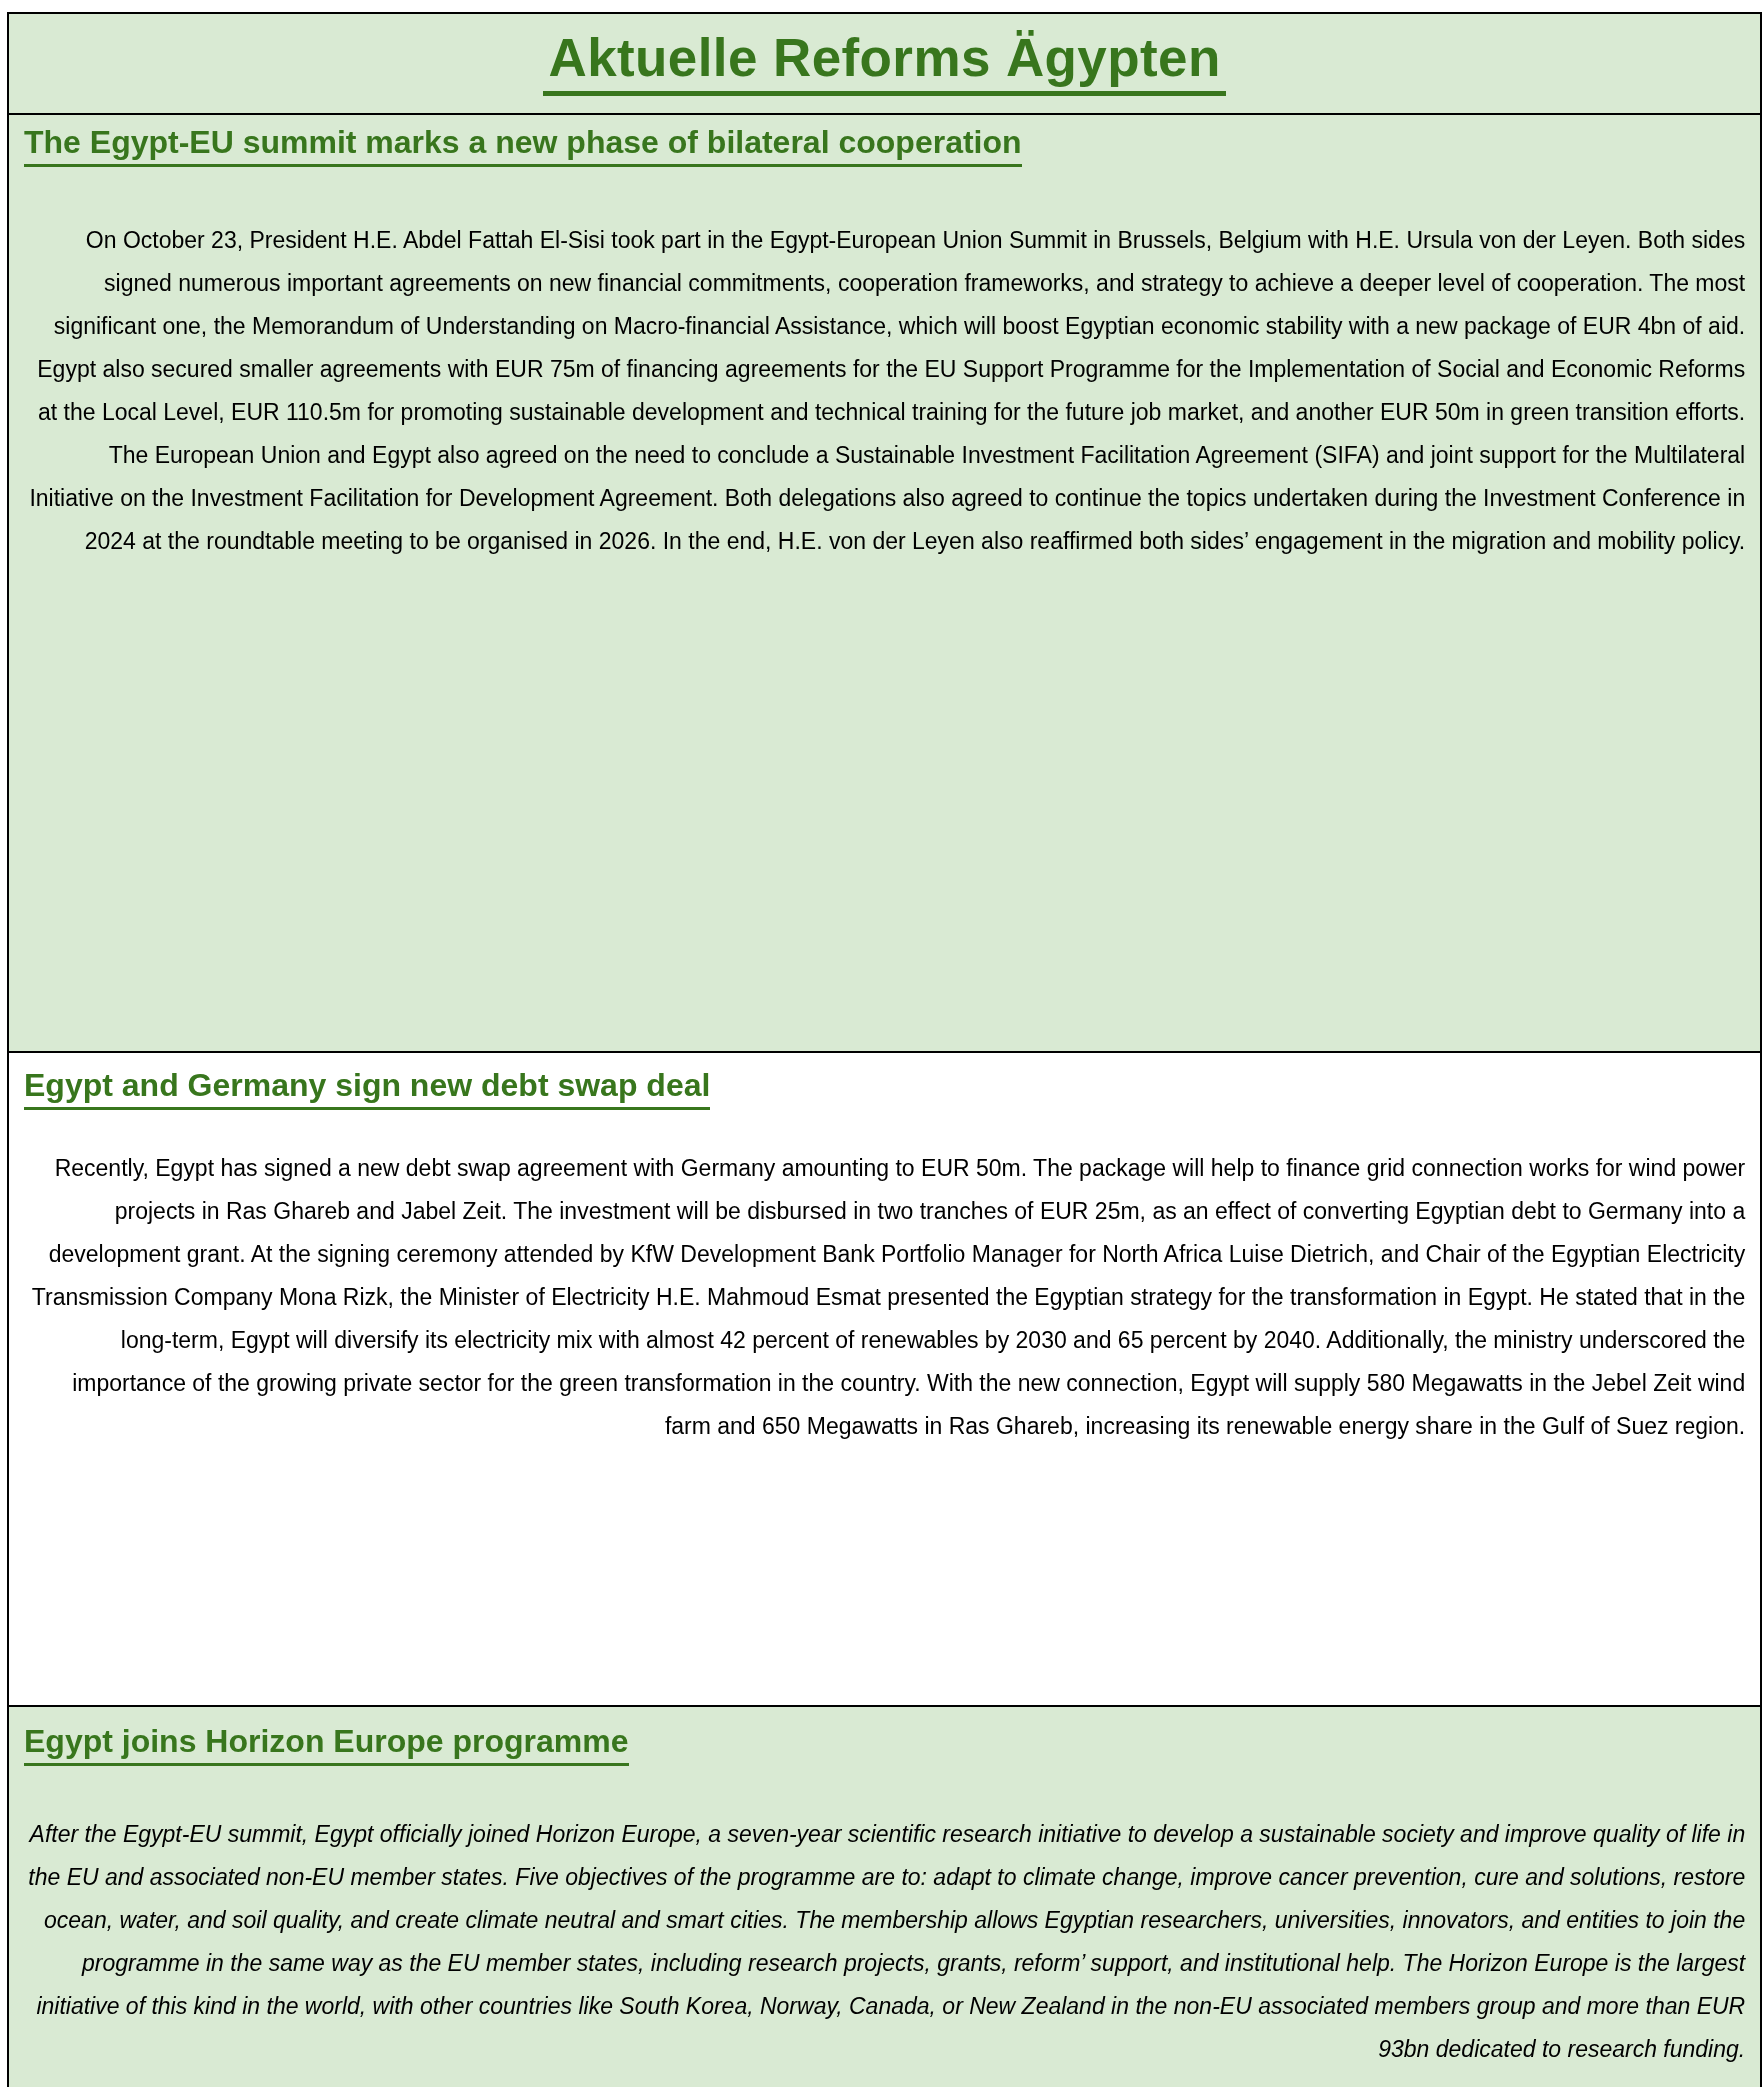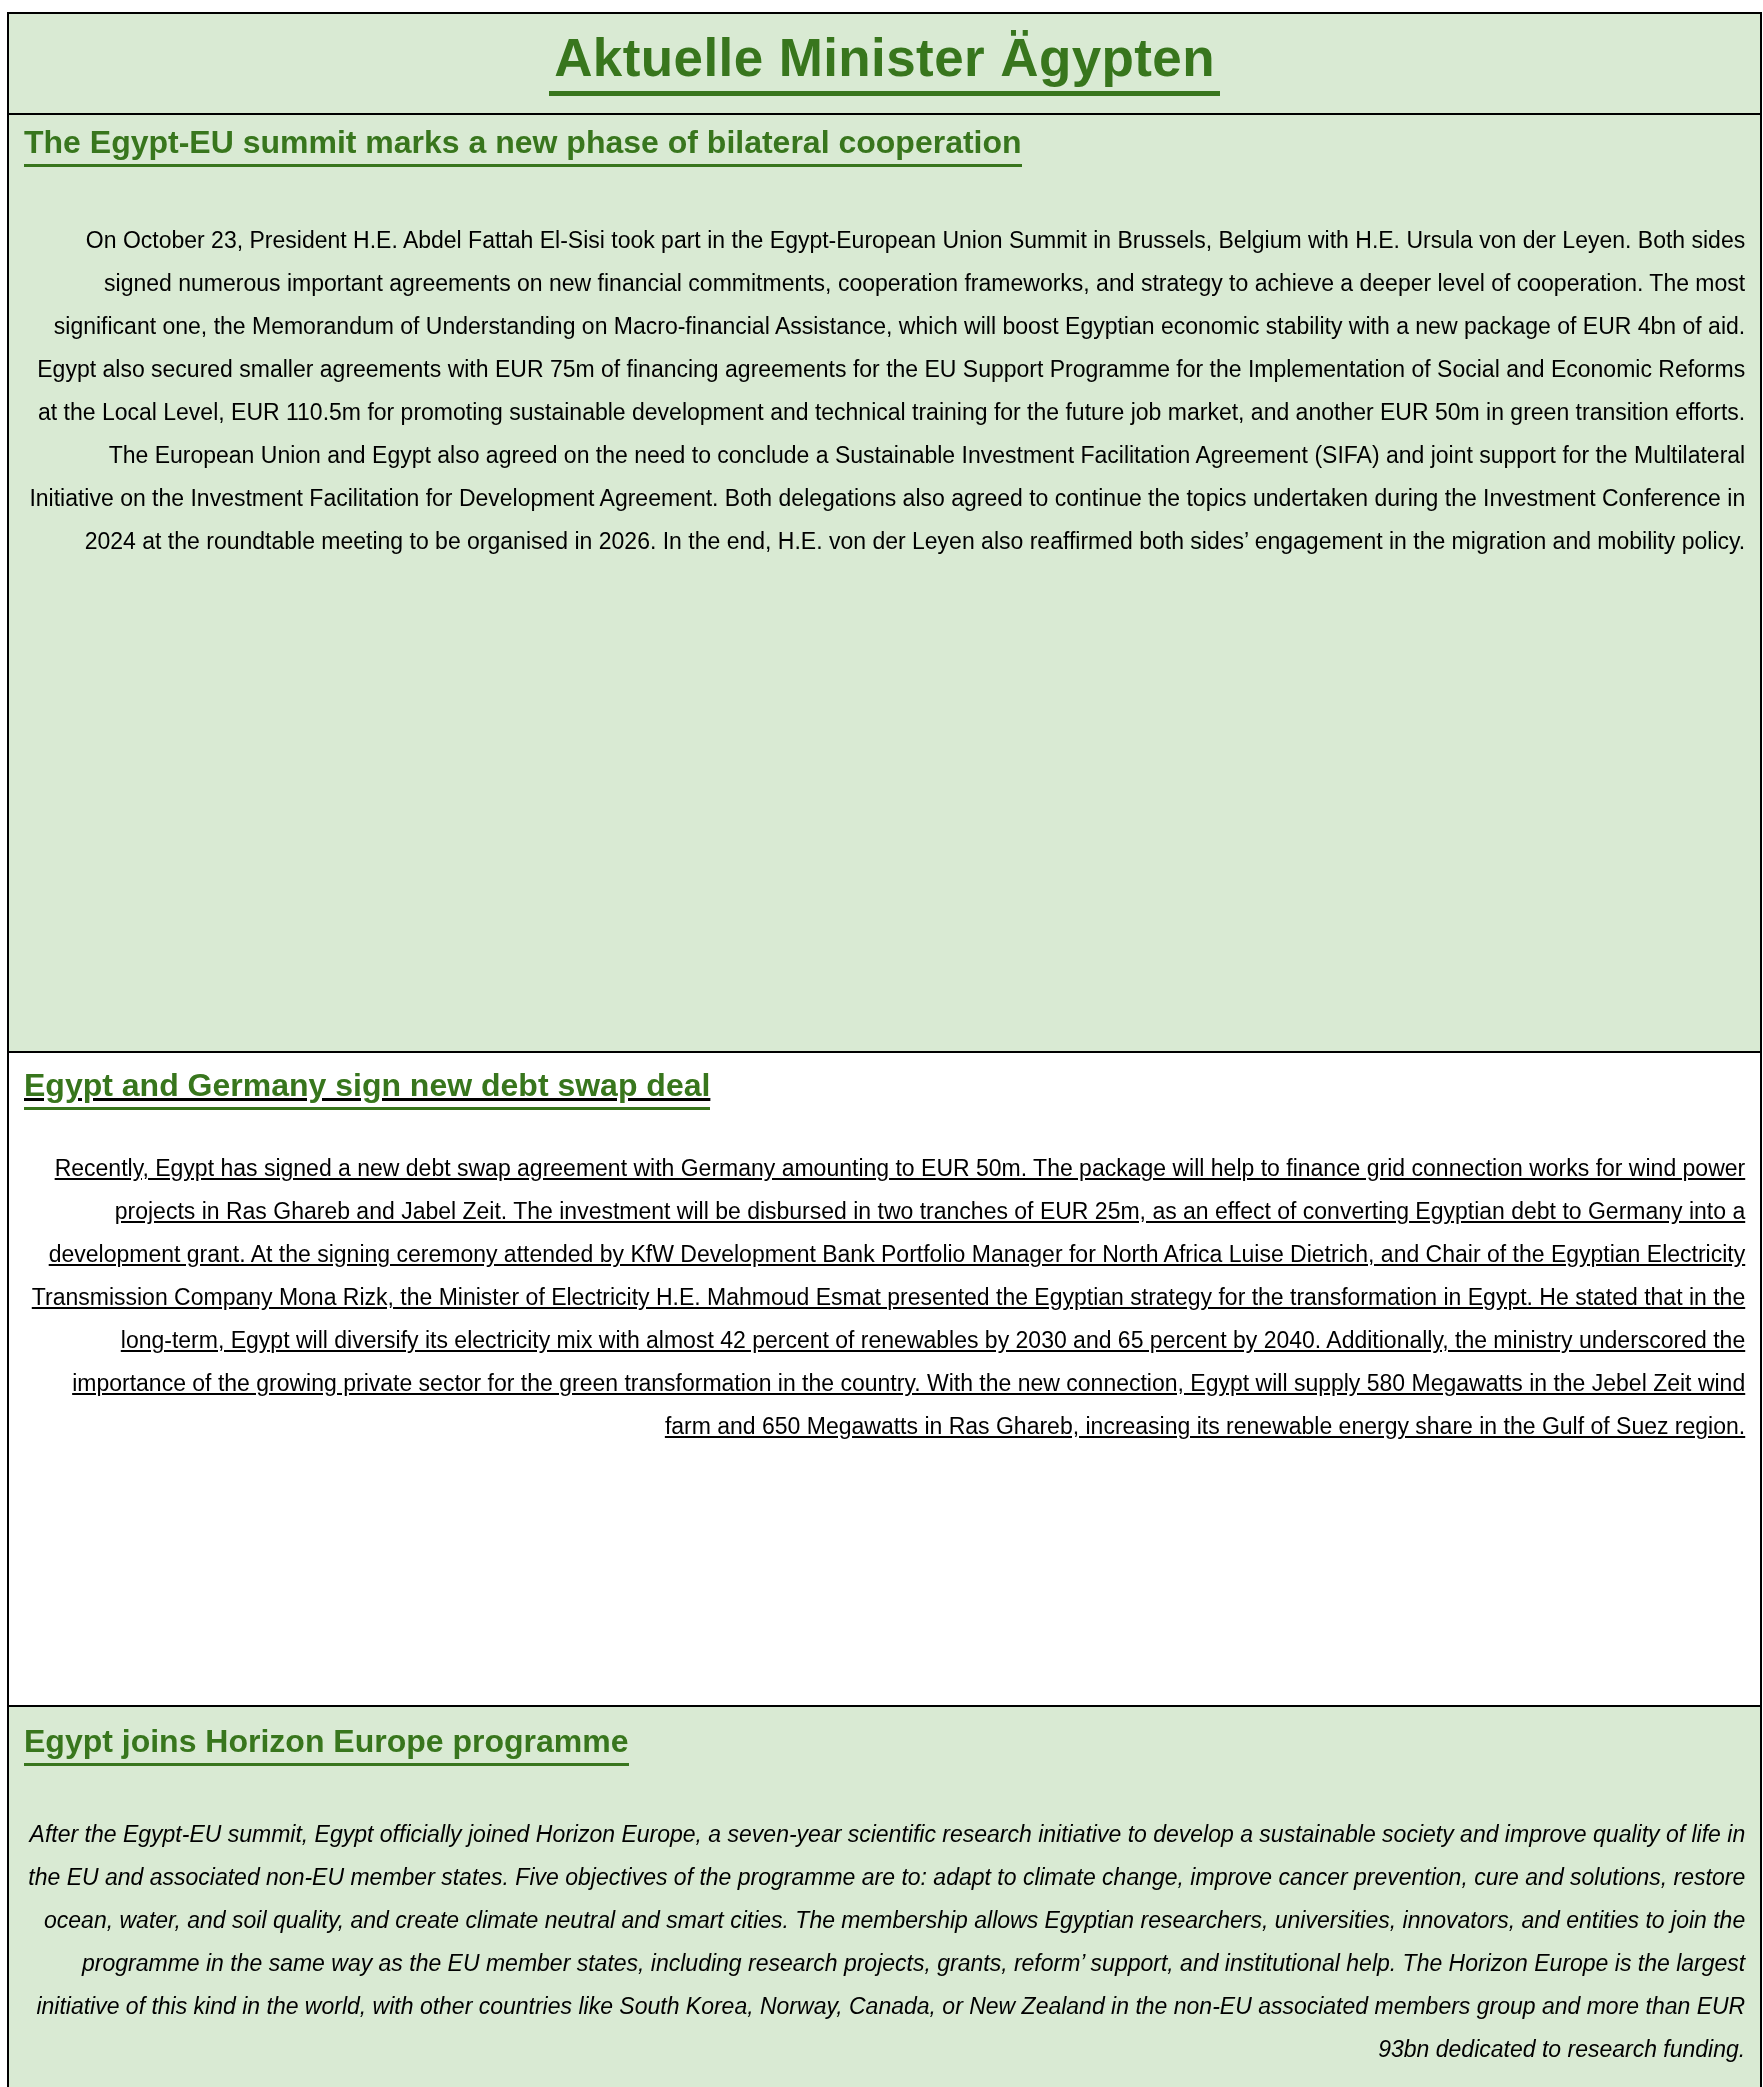--- a/index.html
+++ b/index.html
@@ -27,21 +27,21 @@
     background: var(--page-bg);
   }
 
   .row {
     box-sizing: border-box;
     border-bottom: 2.7px solid var(--border);
     padding: 0 15px;
     overflow: hidden;
   }
   .bg-green { background: var(--light-green); }
-  .bg-white { background: #ffffff; text-decoration: underline; }
+  .bg-white { background: #ffffff; }
 
   .row-title {
     height: 101px;
     display: flex;
     align-items: center;
     justify-content: center;
     padding: 0;
   }
   .title-text {
     font-size: 53px;
@@ -88,21 +88,21 @@
     background: #ffffff;
   }
 </style>
 </head>
 <body>
 
 <div class="page">
   <div class="doc">
 
     <div class="row row-title bg-green">
-      <div class="title-text">Aktuelle Minister Ägypten</div>
+      <div class="title-text">Aktuelle Reforms Ägypten</div>
     </div>
 
     <div class="row sec1 bg-green">
       <div class="sec-heading">
         <span class="heading-underline">The Egypt-EU summit marks a new phase of bilateral cooperation</span>
       </div>
       <div class="sec-body">On October 23, President H.E. Abdel Fattah El-Sisi took part in the Egypt-European Union Summit in Brussels, Belgium with H.E. Ursula von der Leyen. Both sides signed numerous important agreements on new financial commitments, cooperation frameworks, and strategy to achieve a deeper level of cooperation. The most significant one, the Memorandum of Understanding on Macro-financial Assistance, which will boost Egyptian economic stability with a new package of EUR 4bn of aid. Egypt also secured smaller agreements with EUR 75m of financing agreements for the EU Support Programme for the Implementation of Social and Economic Reforms at the Local Level, EUR 110.5m for promoting sustainable development and technical training for the future job market, and another EUR 50m in green transition efforts. The European Union and Egypt also agreed on the need to conclude a Sustainable Investment Facilitation Agreement (SIFA) and joint support for the Multilateral Initiative on the Investment Facilitation for Development Agreement. Both delegations also agreed to continue the topics undertaken during the Investment Conference in 2024 at the roundtable meeting to be organised in 2026. In the end, H.E. von der Leyen also reaffirmed both sides’ engagement in the migration and mobility policy.</div>
     </div>
 
     <div class="row sec2 bg-white">

